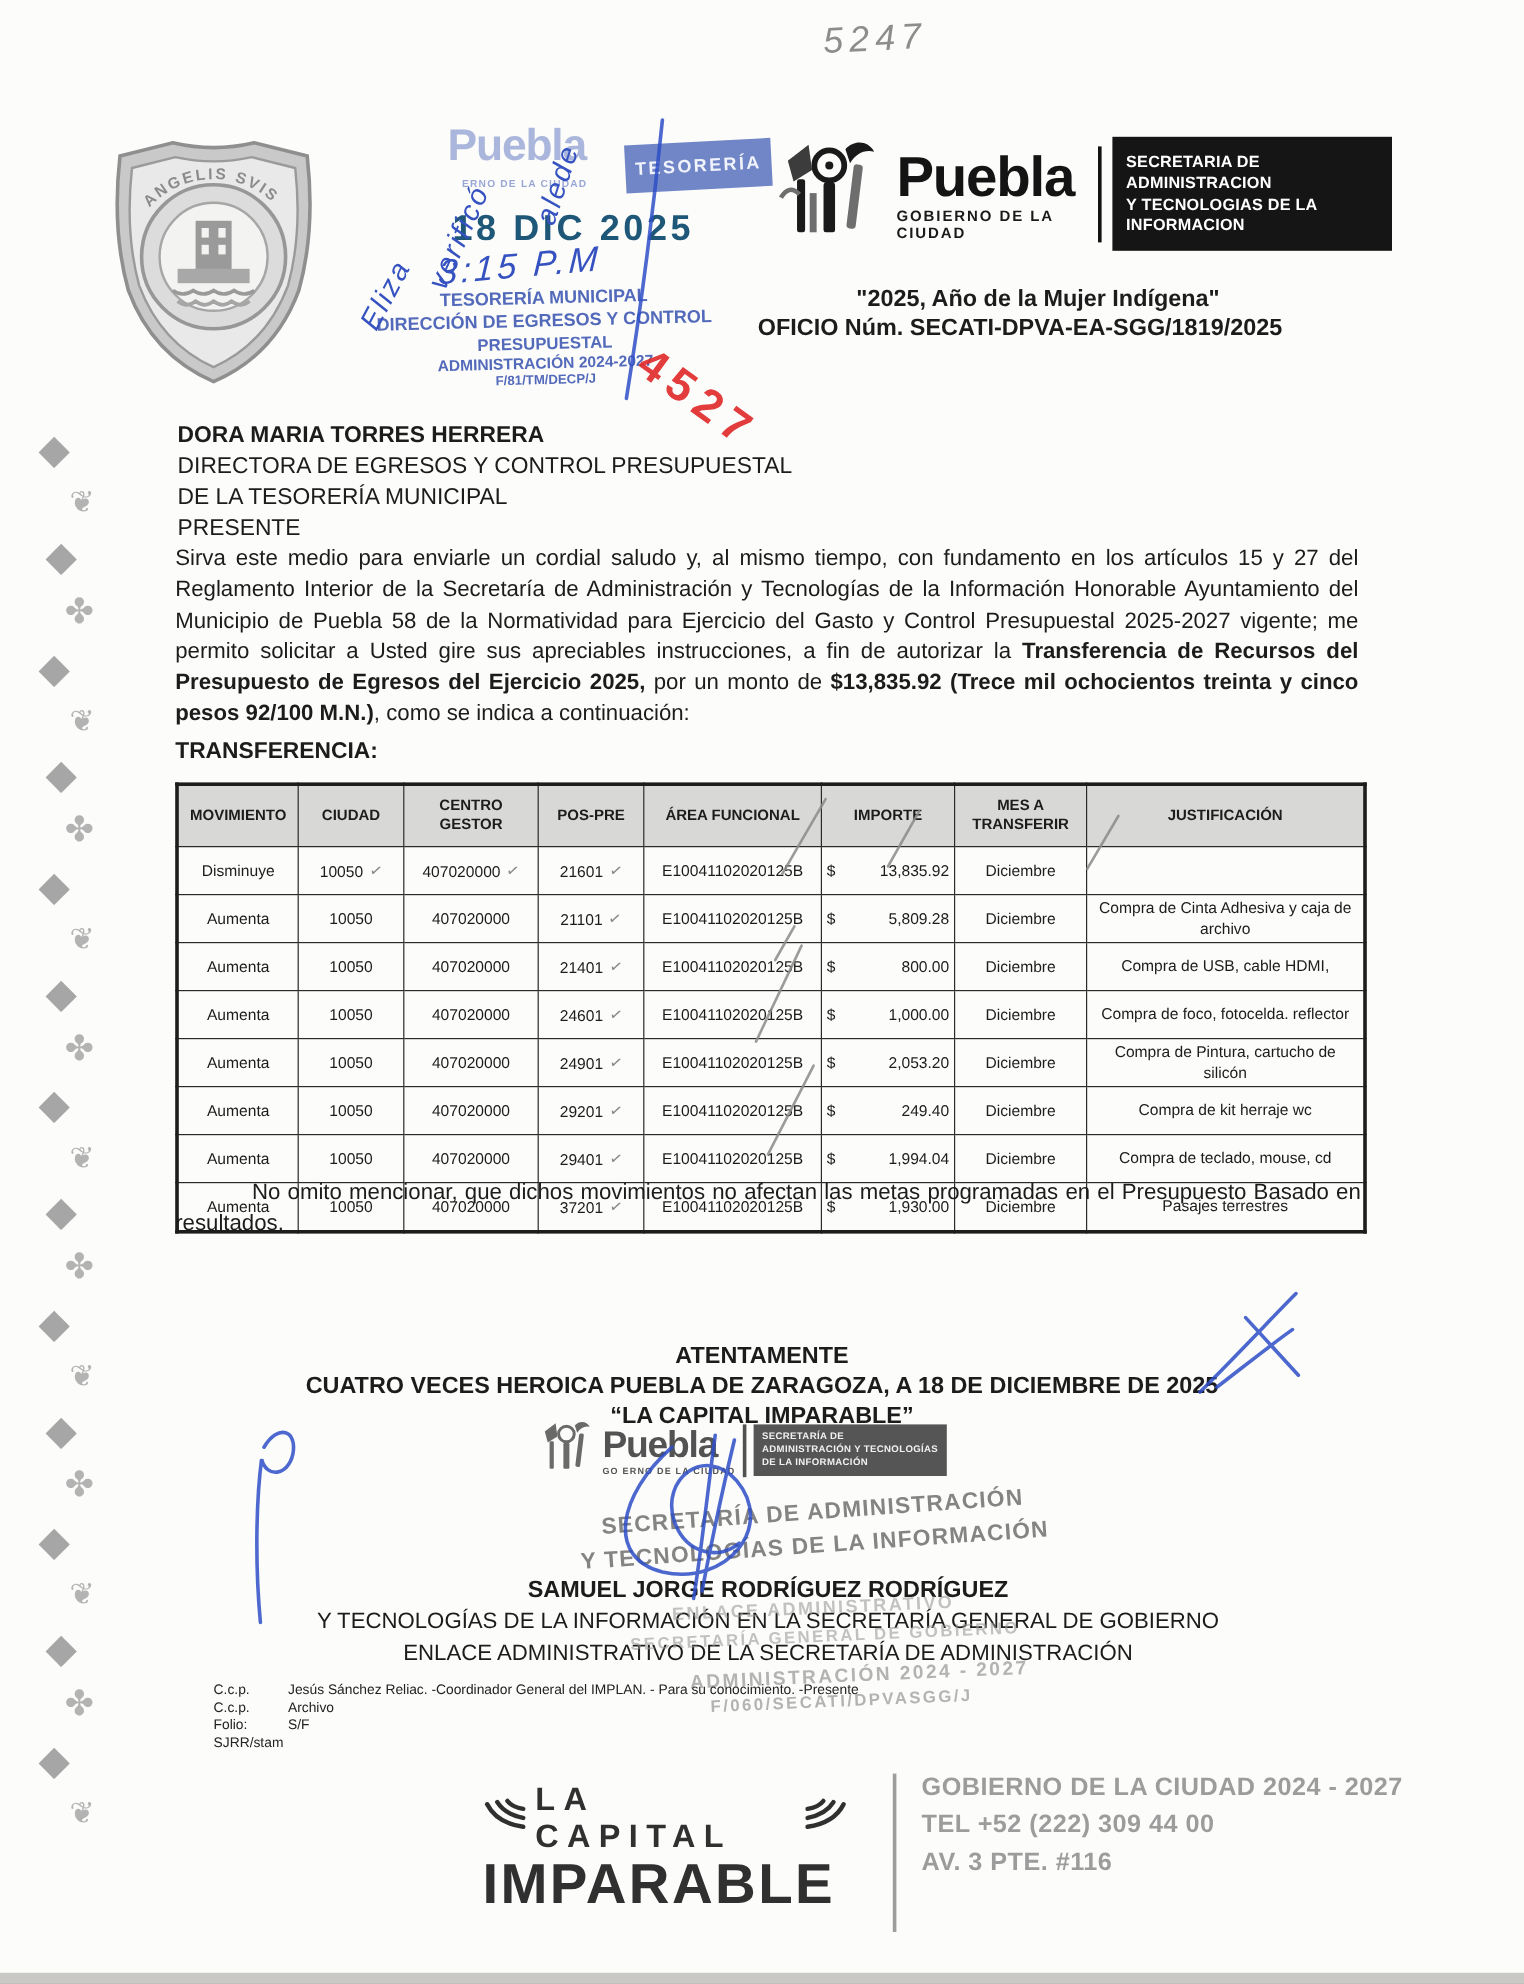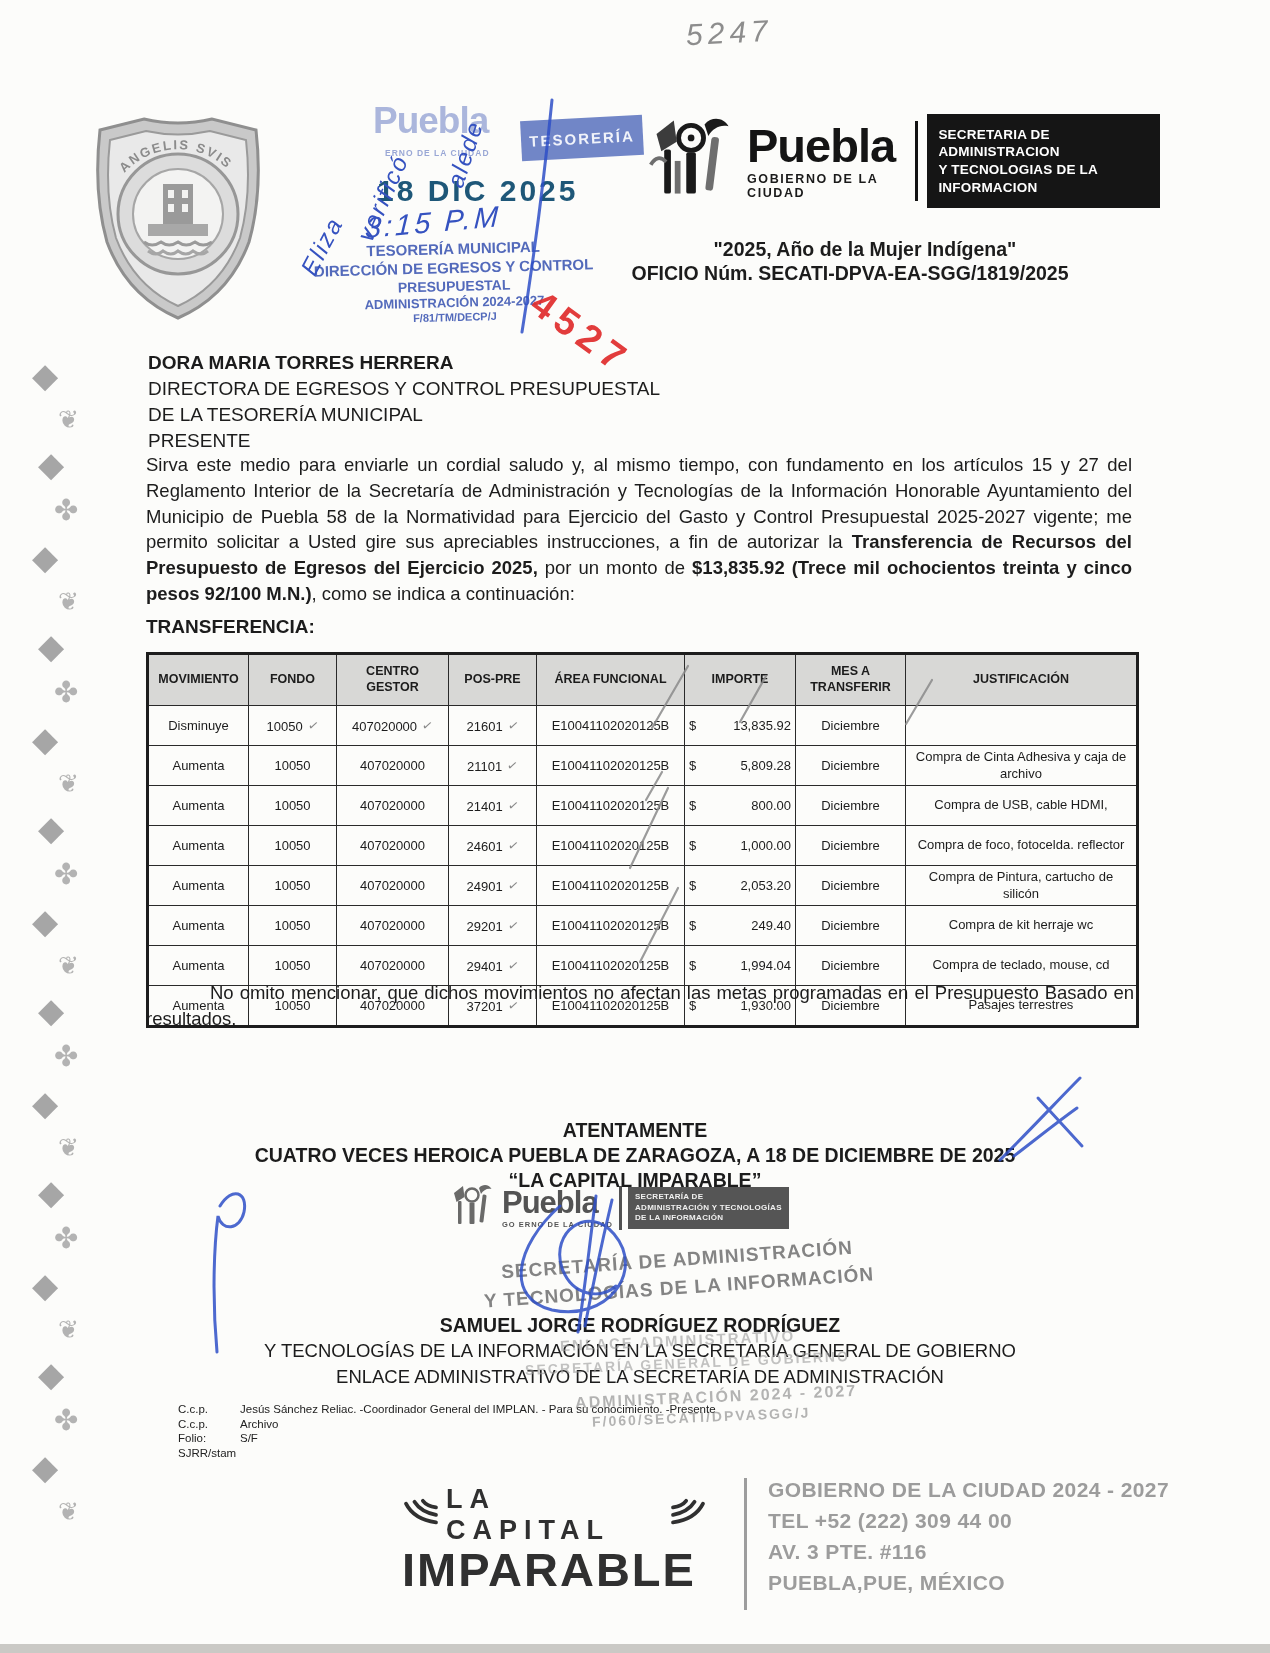--- a/index.html
+++ b/index.html
@@ -250,21 +250,21 @@
           <col style="width:112px">
           <col style="width:88px">
         <col style="width:148px">
           <col style="width:111px">
           <col style="width:110px">
           <col style="width:232px">
       </colgroup>
       <thead>
           <tr>
             <th>MOVIMIENTO</th>
-            <th>FONDO</th>
+            <th>CIUDAD</th>
             <th>CENTRO
 GESTOR</th>
             <th>POS-PRE</th>
             <th>ÁREA FUNCIONAL</th>
             <th>IMPORTE</th>
             <th>MES A
 TRANSFERIR</th>
             <th>JUSTIFICACIÓN</th>
           </tr>
         </thead>
@@ -484,21 +484,20 @@
         </svg>
       </span>
     </div>
     <div class="imp">IMPARABLE</div>
   </div>
   <div class="abs fdiv"></div>
   <div class="abs ftext">
       <div>GOBIERNO DE LA CIUDAD 2024 - 2027</div>
       <div>TEL +52 (222) 309 44 00</div>
       <div>AV. 3 PTE. #116</div>
-      <div>PUEBLA,PUE, MÉXICO</div>
     </div>
 
   <div class="abs botedge"></div>
 
   <svg class="overlay" width="1270" height="1653" viewBox="0 0 1270 1653">
     <g stroke="#2e4fc7" stroke-width="3" fill="none" opacity=".85" stroke-linecap="round">
       <path d="M552,100 C546,160 536,245 522,332"></path>
       <path d="M1000,1160 C1036,1124 1062,1096 1080,1078"></path>
       <path d="M1014,1156 C1040,1136 1060,1120 1077,1108"></path>
       <path d="M1038,1098 L1082,1146"></path>

